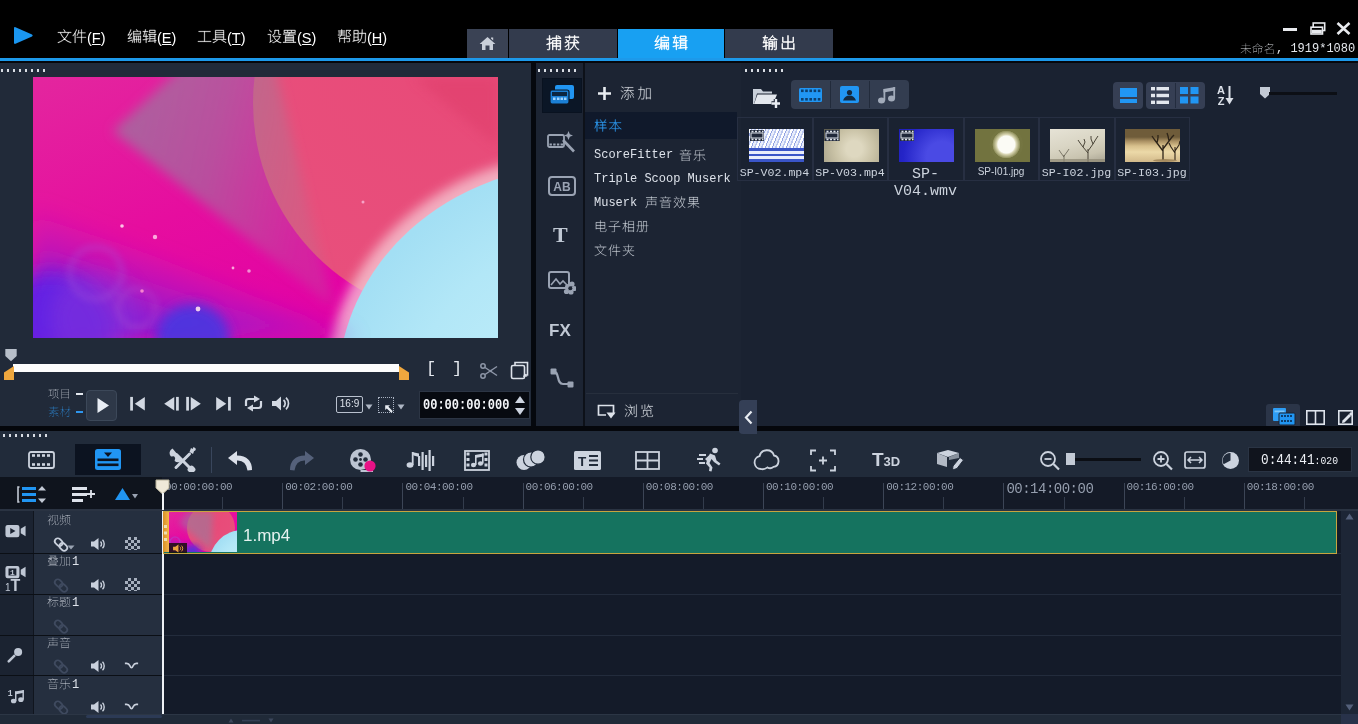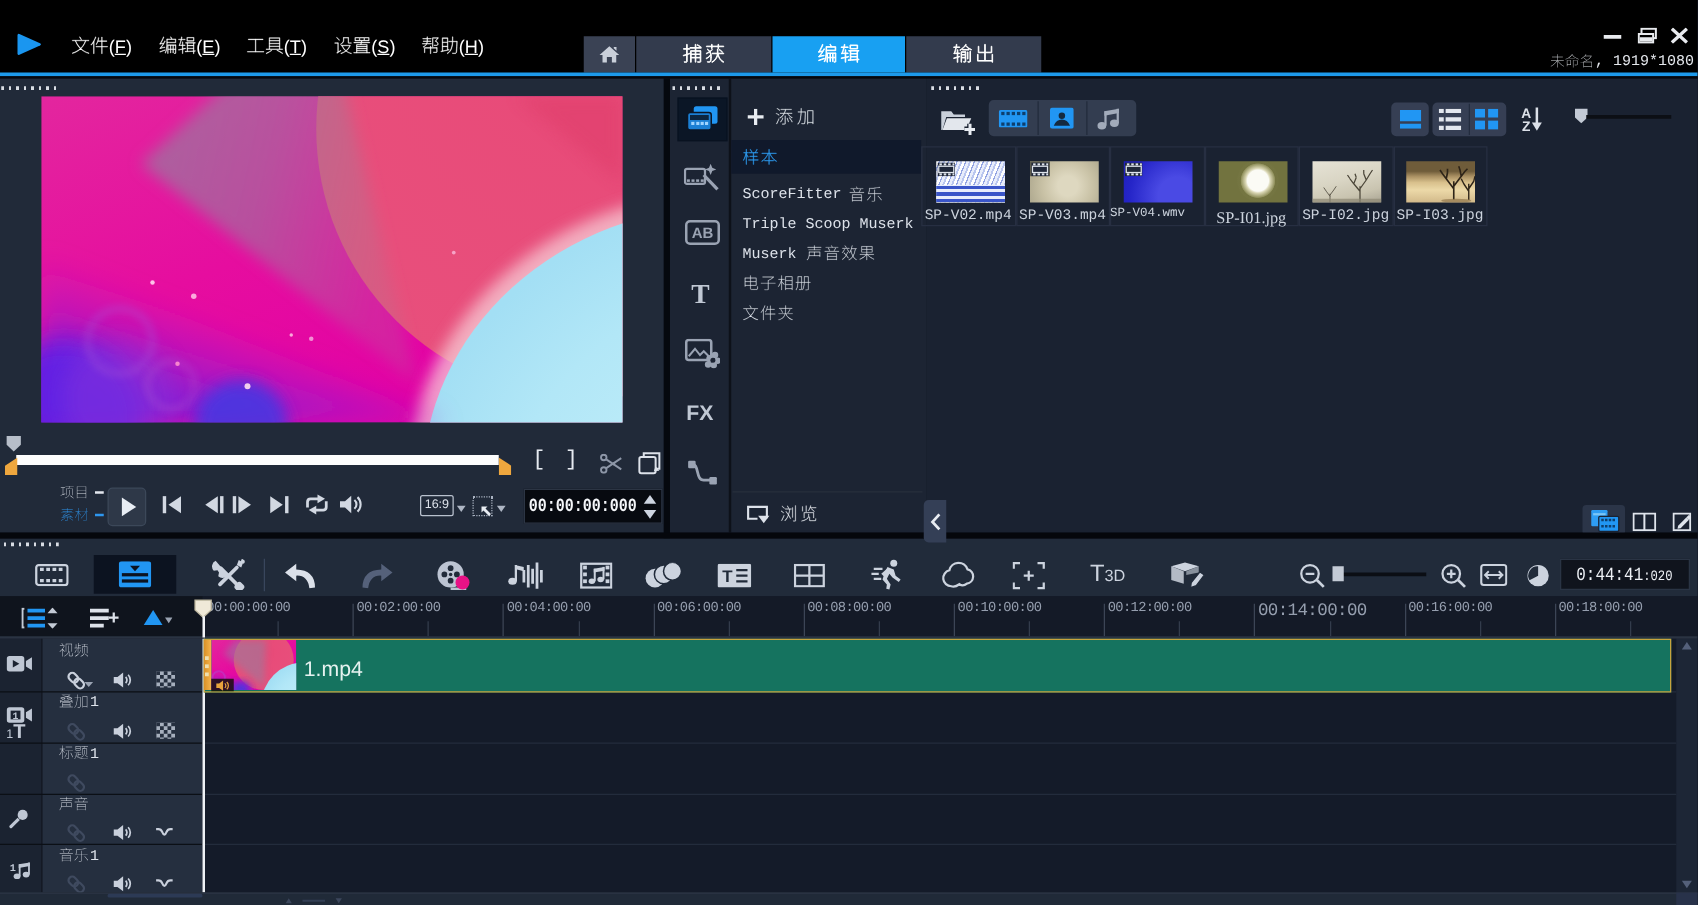--- a/index.html
+++ b/index.html
@@ -483,23 +483,23 @@
     </svg>
     <svg class="ab" style="left:1259px;top:86px" width="12" height="13" viewBox="0 0 12 13">
       <path d="M1 1 H11 V8 L6 12.5 L1 8Z" fill="#c3cad5"></path>
     </svg>
     <div class="ab" style="left:1269px;top:91.5px;width:68px;height:3px;background:#0c0f15"></div>
     <div class="ab" style="left:737.0px;top:117px;width:75.5px;height:64px;border:1px solid #272f42"></div>
     <div class="ab" style="left:737.0px;top:166px;width:75px;text-align:center;font-size:11.6px;color:#ccd3dd;font-family:'Liberation Mono',monospace">SP-V02.mp4</div>
     <div class="ab" style="left:812.5px;top:117px;width:75.5px;height:64px;border:1px solid #272f42"></div>
     <div class="ab" style="left:812.5px;top:166px;width:75px;text-align:center;font-size:11.6px;color:#ccd3dd;font-family:'Liberation Mono',monospace">SP-V03.mp4</div>
     <div class="ab" style="left:888.0px;top:117px;width:75.5px;height:64px;border:1px solid #272f42"></div>
-    <div class="ab" style="left:888.0px;top:166px;width:75px;text-align:left;font-size:10px;color:#ccd3dd;font-family:'Liberation Mono',monospace">SP-V04.wmv</div>
+    <div class="ab" style="left:888.0px;top:166px;width:75px;text-align:center;font-size:15px;color:#ccd3dd;font-family:'Liberation Mono',monospace">SP-V04.wmv</div>
     <div class="ab" style="left:963.5px;top:117px;width:75.5px;height:64px;border:1px solid #272f42"></div>
-    <div class="ab" style="left:963.5px;top:166px;width:75px;text-align:center;font-size:13px;color:#ccd3dd;font-family:Liberation Serif, serif">SP-I01.jpg</div>
+    <div class="ab" style="left:963.5px;top:166px;width:75px;text-align:center;font-size:10px;color:#ccd3dd;font-family:Liberation Sans, sans-serif">SP-I01.jpg</div>
     <div class="ab" style="left:1039.0px;top:117px;width:75.5px;height:64px;border:1px solid #272f42"></div>
     <div class="ab" style="left:1039.0px;top:166px;width:75px;text-align:center;font-size:11.6px;color:#ccd3dd;font-family:'Liberation Mono',monospace">SP-I02.jpg</div>
     <div class="ab" style="left:1114.5px;top:117px;width:75.5px;height:64px;border:1px solid #272f42"></div>
     <div class="ab" style="left:1114.5px;top:166px;width:75px;text-align:center;font-size:11.6px;color:#ccd3dd;font-family:'Liberation Mono',monospace">SP-I03.jpg</div>
     <div style="position:absolute;top:129px;width:55px;height:33px;left:749px;background:repeating-linear-gradient(112deg,#ffffff 0 2px,#93a4e2 2px 3px,#e8edfb 3px 5px,#b9c6ef 5px 6.5px)"></div>
 <div class="ab" style="left:749px;top:148px;width:55px;height:14px;background:repeating-linear-gradient(0deg,#3a55c8 0 2.5px,#e8edfb 2.5px 5.5px)"></div>
     <div style="position:absolute;top:129px;width:55px;height:33px;left:824px;background:radial-gradient(circle at 55% 60%, #ded8c0 0 22%, #c9c2a6 55%, #a8a289 100%)"></div>
     <div class="ab" style="left:824px;top:129px;width:16px;height:12px;background:#5e5d50"></div>
     <div style="position:absolute;top:129px;width:55px;height:33px;left:899px;background:radial-gradient(circle at 78% 85%, #4a4ae4 0 30%, #2525c8 75%, #1e1eb8 100%)"></div>
     <svg class="ab" style="left:750px;top:130px" width="14" height="11" viewBox="0 0 14 11">
@@ -696,21 +696,21 @@
     </svg>
     <svg class="ab" style="left:753px;top:449px" width="28" height="22" viewBox="0 0 28 22">
 <path d="M8 20 a6.5 6.5 0 0 1 -1.5 -12.8 A7.5 7.5 0 0 1 21 6.5 a5.8 5.8 0 0 1 -0.5 11.4 q-3 2.5 -6 0.5 q-3.5 2.6 -6.5 1.6Z" fill="none" stroke="#ccd3de" stroke-width="1.8"></path>
     </svg>
     <svg class="ab" style="left:810px;top:449px" width="26" height="23" viewBox="0 0 26 23">
       <g stroke="#ccd3de" stroke-width="1.8" fill="none">
 <path d="M1 6 V1.5 H6 M20 1.5 H25 V6 M25 17 V21.5 H20 M6 21.5 H1 V17"></path>
         <path d="M13 7.5 V15.5 M9 11.5 H17"></path>
       </g>
     </svg>
-    <div class="ab" style="left:872px;top:449px;font-size:19px;font-weight:normal;color:#ccd3de">T<span style="font-size:13px">3D</span></div>
+    <div class="ab" style="left:872px;top:449px;font-size:19px;font-weight:bold;color:#ccd3de">T<span style="font-size:13px">3D</span></div>
     <svg class="ab" style="left:936px;top:449px" width="29" height="23" viewBox="0 0 29 23">
 <path d="M1 4 L12 1 L23 4 L12 8Z" fill="#ccd3de"></path>
       <path d="M1 4 V15 L11 18 V8Z" fill="#ccd3de" opacity="0.85"></path>
       <path d="M23 4 V9 L13 11 V8Z" fill="#ccd3de" opacity="0.6"></path>
 <path d="M17 17 L24 8.5 L27.5 11 L21 19.5 L16.5 21Z" fill="#ccd3de" stroke="#212b3a" stroke-width="1"></path>
     </svg>
     <svg class="ab" style="left:1039px;top:450px" width="21" height="21" viewBox="0 0 21 21">
       <circle cx="9" cy="9" r="7" fill="none" stroke="#ccd3de" stroke-width="1.8"></circle>
       <path d="M14.5 14 L20 19.5" stroke="#ccd3de" stroke-width="2.2"></path>
       <path d="M5.5 9 H12.5" stroke="#ccd3de" stroke-width="1.8"></path>

